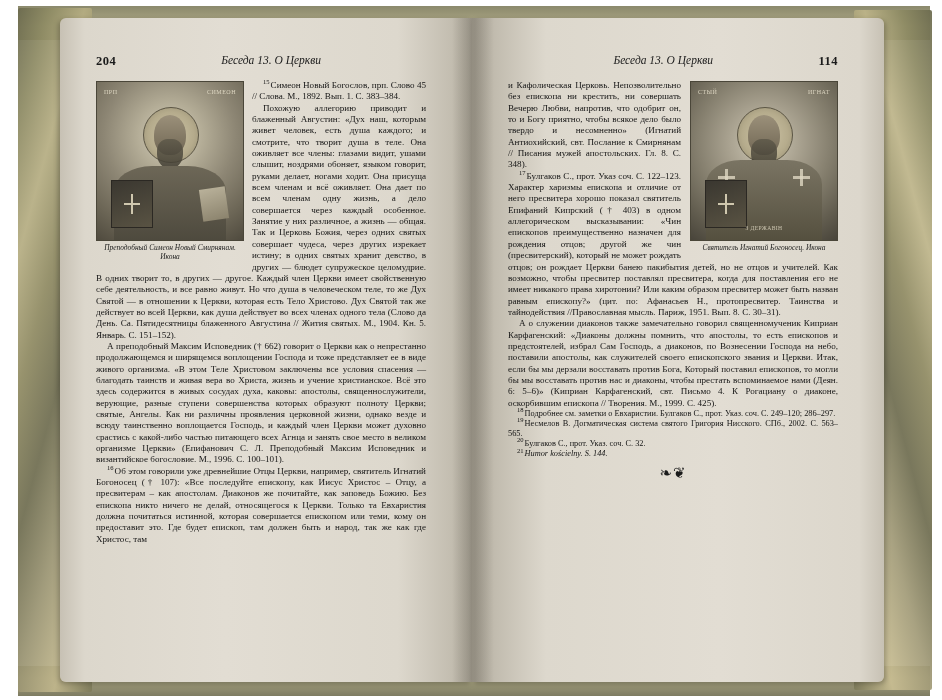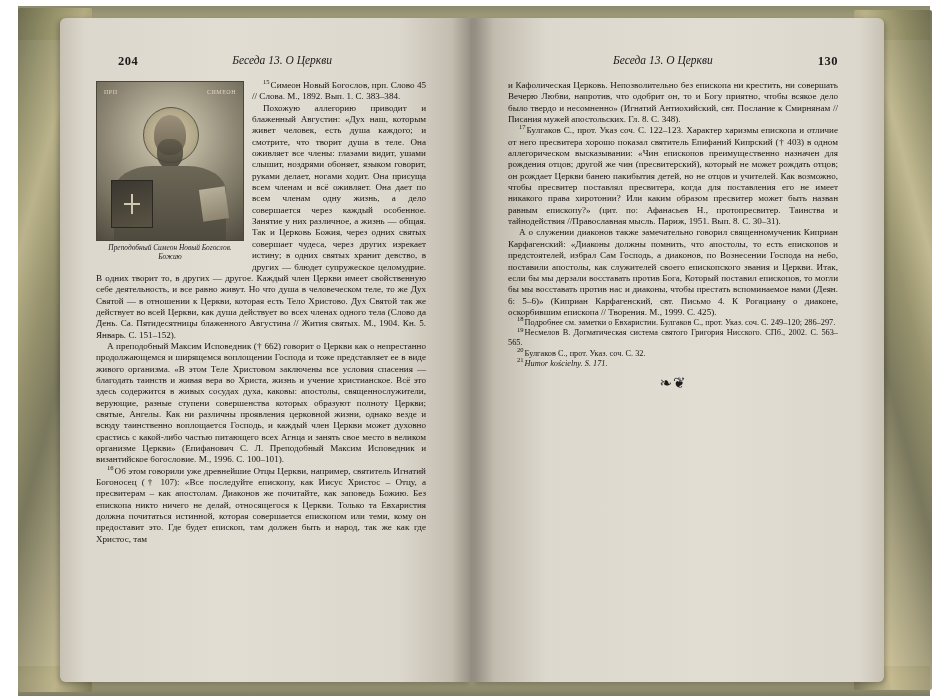--- a/index.html
+++ b/index.html
@@ -97,21 +97,21 @@
     height: 16px;
   }
   .runhead-left { left: 36px; }
   .runhead-right { left: 448px; }
   .runhead .folio {
     font-style: normal;
     font-weight: bold;
     font-size: 12.5px;
     letter-spacing: .5px;
   }
-  .runhead-left .folio { float: left; margin-left: 22px; }
+  .runhead-left .folio { float: left; }
   .runhead-left .title { display: block; text-align: center; }
   .runhead-right .folio { float: right; }
   .runhead-right .title { display: block; text-align: center; }
 
   
   .body {
     position: absolute;
     top: 62px;
     width: 330px;
     font-size: 9.1px;
@@ -312,50 +312,69 @@
             <div class="halo"></div>
             <div class="face"></div>
             <div class="beard"></div>
             <div class="robe"></div>
             <div class="gospel"></div>
             <div class="scroll-hand"></div>
             <span class="inscr l">ПРП</span>
             <span class="inscr r">СИМЕОН</span>
           </div>
         </div>
-        <div class="caption">Преподобный Симеон Новый Богослов. Божию</div>
+        <div class="caption">Преподобный Симеон Новый Смирнянам. Икона</div>
       </div>
 
       <p><span class="sup">15</span><span>Симеон Новый Богослов, прп. Слово 45 // Слова. М., 1892. Вып. 1. С. 383–384.</span></p>
       <p><span>Похожую аллегорию приводит и блаженный Августин: «Дух наш, которым живет человек, есть душа каждого; и смотрите, что творит душа в теле. Она оживляет все члены: глазами видит, ушами слышит, ноздрями обоняет, языком говорит, руками делает, ногами ходит. Она присуща всем членам и всё оживляет. Она дает по всем членам одну жизнь, а дело совершается через каждый особенное. Занятие у них различное, а жизнь — общая. Так и Церковь Божия, через одних святых совершает чудеса, через других изрекает истину; в одних святых хранит девство, в других — блюдет супружеское целомудрие. В одних творит то, в других — другое. Каждый член Церкви имеет свойственную себе деятельность, и все равно живут. Но что душа в человеческом теле, то же Дух Святой — в отношении к Церкви, которая есть Тело Христово. Дух Святой так же действует во всей Церкви, как душа действует во всех членах одного тела (Слово да День. Са. Пятидесятницы блаженного Августина // Жития святых. М., 1904. Кн. 5. Январь. С. 151–152).</span></p>
       <p><span>А преподобный Максим Исповедник († 662) говорит о Церкви как о непрестанно продолжающемся и ширящемся воплощении Господа и тоже представляет ее в виде живого организма. «В этом Теле Христовом заключены все условия спасения — благодать таинств и живая вера во Христа, жизнь и учение христианское. Всё это здесь содержится в живых сосудах духа, каковы: апостолы, священнослужители, верующие, разные ступени совершенства которых образуют полноту Церкви; святые, Ангелы. Как ни различны проявления церковной жизни, однако везде и всюду таинственно воплощается Господь, и каждый член Церкви может духовно срастись с какой-либо частью питающего всех Агнца и занять свое место в великом организме Церкви» (Епифанович С. Л. Преподобный Максим Исповедник и византийское богословие. М., 1996. С. 100–101).</span></p>
       <p><span class="sup">16</span><span>Об этом говорили уже древнейшие Отцы Церкви, например, святитель Игнатий Богоносец († 107): «Все последуйте епископу, как Иисус Христос – Отцу, а пресвитерам – как апостолам. Диаконов же почитайте, как заповедь Божию. Без епископа никто ничего не делай, относящегося к Церкви. Только та Евхаристия должна почитаться истинной, которая совершается епископом или теми, кому он предоставит это. Где будет епископ, там должен быть и народ, так же как где Христос, там</span></p>
       <div class="clear"></div>
     </div>
 
     <div class="page-sheet page-right"></div>
 
     <div class="runhead runhead-right">
-      <span class="folio">130</span>
+      <span class="folio">114</span>
       <span class="title">Беседа 13. О Церкви</span>
     </div>
 
     <div class="body body-right">
 
+      <div class="figure right-fig">
+        <div class="frame">
+          <div class="icon-art icon-bg-2">
+            <div class="halo"></div>
+            <div class="face"></div>
+            <div class="beard"></div>
+            <div class="robe2"></div>
+            <div class="cross v" style="left:34px; bottom:54px;"></div>
+            <div class="cross h" style="left:27px; bottom:61px;"></div>
+            <div class="cross v" style="right:34px; bottom:54px;"></div>
+            <div class="cross h" style="right:27px; bottom:61px;"></div>
+            <div class="gospel"></div>
+            <span class="inscr l">СТЫЙ</span>
+            <span class="inscr r">ИГНАТ</span>
+            <span class="inscr2">З ДЕРЖАВІН</span>
+          </div>
+        </div>
+        <div class="caption">Святитель Игнатий Богоносец. Икона</div>
+      </div>
 
       <p class="noind"><span>и Кафолическая Церковь. Непозволительно без епископа ни крестить, ни совершать Вечерю Любви, напротив, что одобрит он, то и Богу приятно, чтобы всякое дело было твердо и несомненно» (Игнатий Антиохийский, свт. Послание к Смирнянам // Писания мужей апостольских. Гл. 8. С. 348).</span></p>
       <p><span class="sup">17</span><span>Булгаков С., прот. Указ соч. С. 122–123. Характер харизмы епископа и отличие от него пресвитера хорошо показал святитель Епифаний Кипрский († 403) в одном аллегорическом высказывании: «Чин епископов преимущественно назначен для рождения отцов; другой же чин (пресвитерский), который не может рождать отцов; он рождает Церкви банею пакибытия детей, но не отцов и учителей. Как возможно, чтобы пресвитер поставлял пресвитера, когда для поставления его не имеет никакого права хиротонии? Или каким образом пресвитер может быть назван равным епископу?» (цит. по: Афанасьев Н., протопресвитер. Таинства и тайнодействия //Православная мысль. Париж, 1951. Вып. 8. С. 30–31).</span></p>
       <p><span>А о служении диаконов также замечательно говорил священномученик Киприан Карфагенский: «Диаконы должны помнить, что апостолы, то есть епископов и предстоятелей, избрал Сам Господь, а диаконов, по Вознесении Господа на небо, поставили апостолы, как служителей своего епископского звания и Церкви. Итак, если бы мы дерзали восставать против Бога, Который поставил епископов, то могли бы мы восставать против нас и диаконы, чтобы престать вспоминаемое нами (Деян. 6: 5–6)» (Киприан Карфагенский, свт. Письмо 4. К Рогациану о диаконе, оскорбившим епископа // Творения. М., 1999. С. 425).</span></p>
       <div class="clear"></div>
 
       <div class="fn">
         <p><span class="sup">18</span><span>Подробнее см. заметки о Евхаристии. Булгаков С., прот. Указ. соч. С. 249–120; 286–297.</span></p>
         <p><span class="sup">19</span><span>Несмелов В. Догматическая система святого Григория Нисского. СПб., 2002. С. 563–565.</span></p>
         <p><span class="sup">20</span><span>Булгаков С., прот. Указ. соч. С. 32.</span></p>
-        <p><span class="sup">21</span><span class="ital">Humor kościelny. S. 171.</span></p>
+        <p><span class="sup">21</span><span class="ital">Humor kościelny. S. 144.</span></p>
       </div>
 
       <div class="end-ornament">❧❦</div>
     </div>
 
     <div class="gutter-shadow"></div>
   </div>
 </div>
 
 </body></html>

